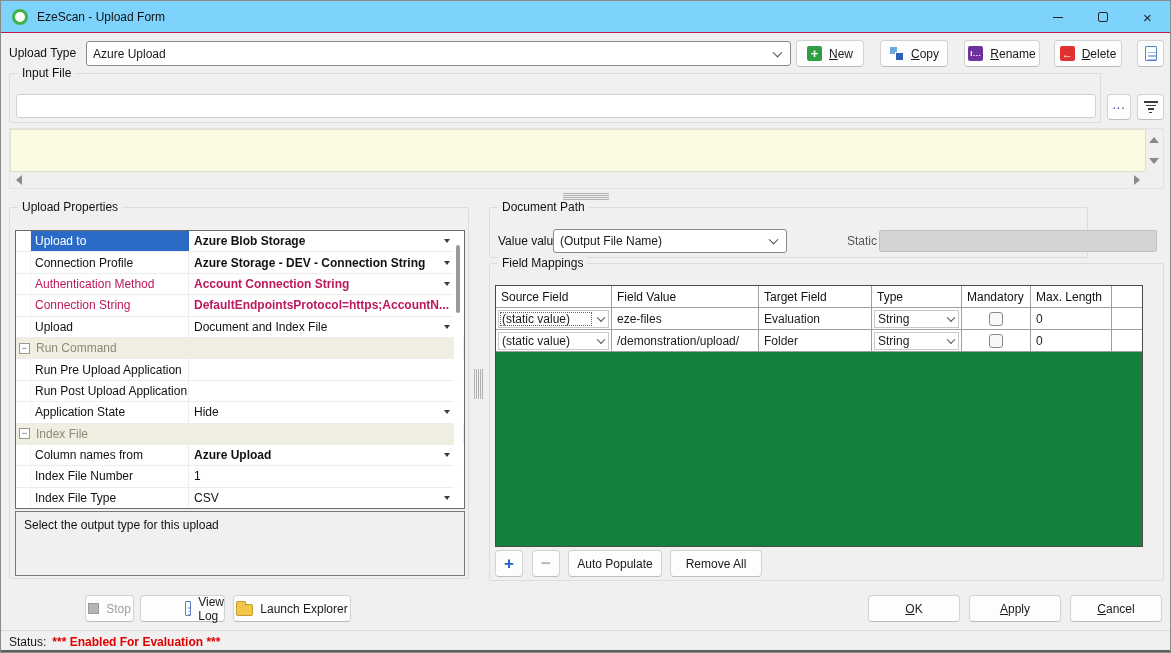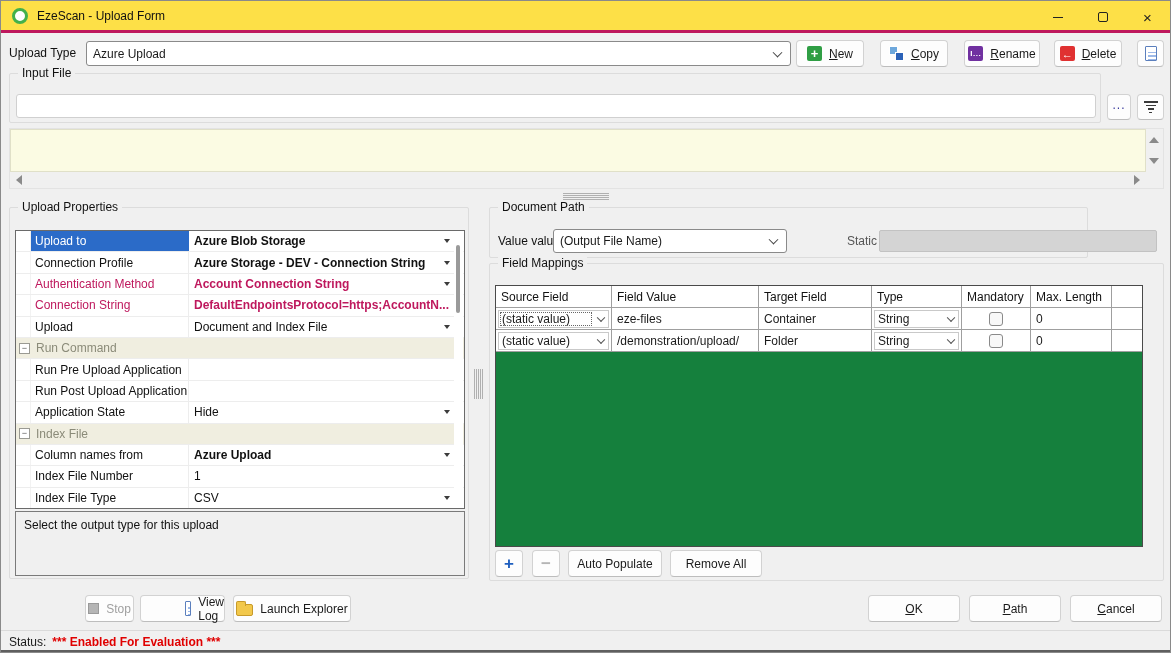--- a/index.html
+++ b/index.html
@@ -2,22 +2,22 @@
 <html><head>
 <meta charset="utf-8">
 <style>
   * { margin:0; padding:0; box-sizing:border-box; }
   html,body { background:#cfcfcf; }
   body { font-family:"Liberation Sans", sans-serif; font-size:12px; color:#1a1a1a; }
   .window { position:relative; width:1171px; height:653px; background:#f0f0f0;
             border:1px solid #8a8a8a; overflow:hidden; }
 
   
-  .titlebar { position:absolute; left:0; top:0; width:100%; height:32px; background:#fde047;
-              border-bottom:3px solid #be185d; display:flex; align-items:center; }
+  .titlebar { position:absolute; left:0; top:0; width:100%; height:32px; background:#7dd3fc;
+              border-bottom:1px solid #be185d; display:flex; align-items:center; }
   .logo { width:16px; height:16px; margin-left:11px; border:3.5px solid #43b14b; border-radius:50%;
           background:#fff; }
   .title-text { margin-left:9px; font-size:12px; color:#111; }
   .win-controls { position:absolute; right:0; top:0; height:32px; display:flex; }
   .win-btn { width:45px; height:32px; display:flex; align-items:center; justify-content:center;
              color:#222; cursor:default; }
   .glyph-min { width:10px; height:1px; background:#222; display:block; }
   .glyph-max { width:10px; height:10px; border:1.2px solid #222; border-radius:2px; display:block; }
   .glyph-close { font-size:15px; line-height:1; }
 
@@ -374,21 +374,21 @@
         <div class="fm-cell" style="padding:0 2px;">
           <div class="fm-combo focused">
             <span>(static value)</span>
             <span class="chev2"></span>
           </div>
         </div>
         <div class="fm-cell">
             <span>eze-files</span>
           </div>
         <div class="fm-cell">
-            <span>Container</span>
+            <span>Evaluation</span>
           </div>
         <div class="fm-cell" style="padding:0 2px;">
           <div class="fm-combo">
             <span>String</span>
             <span class="chev2"></span>
           </div>
         </div>
         <div class="fm-cell">
             <span class="checkbox"></span>
           </div>
@@ -454,21 +454,21 @@
   </div>
   <div class="btn" style="left:232px; top:594px; width:118px; height:27px;">
     <span class="ic-folder"></span>
     <span>Launch Explorer</span>
   </div>
 
   <div class="btn" style="left:867px; top:594px; width:92px; height:27px;">
     <span class="accel">OK</span>
   </div>
   <div class="btn" style="left:968px; top:594px; width:92px; height:27px;">
-    <span class="accel">Path</span>
+    <span class="accel">Apply</span>
   </div>
   <div class="btn" style="left:1069px; top:594px; width:92px; height:27px;">
     <span class="accel">Cancel</span>
   </div>
 
   <div class="statusbar">
     <span>Status:</span>
     <span class="status-red">*** Enabled For Evaluation ***</span>
   </div>
   <div class="window-bottom-edge"></div>

